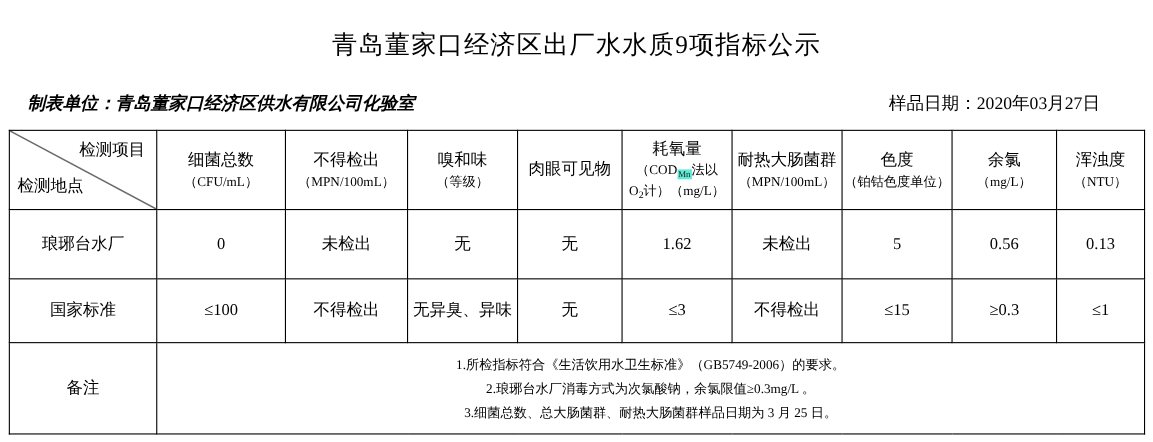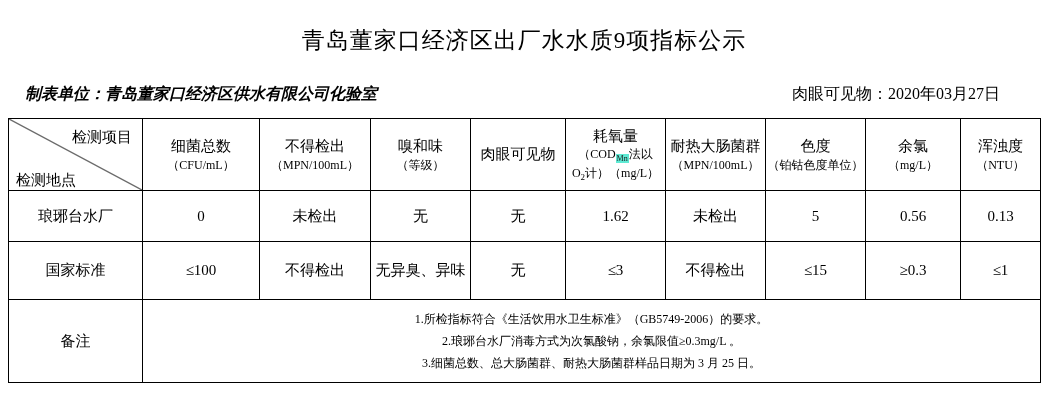--- a/index.html
+++ b/index.html
@@ -38,21 +38,21 @@
     border: 1px solid #000;
     text-align: center;
     vertical-align: middle;
     font-weight: normal;
     padding: 0;
     font-size: 15px;
     line-height: 1.35;
     overflow: hidden;
   }
   tr.hdr { height: 72px; }
-  tr.r1 { height: 51px; }
+  tr.r1 { height: 63px; }
   tr.r2 { height: 58px; }
   tr.rem { height: 83px; }
   .col-name { font-size: 15px; }
   .col-unit { font-size: 12px; }
   .col-unit-small { font-size: 12px; }
   .cod-sub {
     font-size: 8px;
     vertical-align: sub;
     background: #5eead4;
     color: #1a1a1a;
@@ -63,21 +63,21 @@
     vertical-align: sub;
   }
   
   th.corner { position: relative; padding: 0; }
   .corner-svg { position: absolute; left: 0; top: 0; width: 100%; height: 100%; }
   .corner-top {
     position: absolute; top: 8px; right: 10px;
     font-size: 15px;
   }
   .corner-bottom {
-    position: absolute; bottom: 0; left: 7px;
+    position: absolute; bottom: 10px; left: 7px;
     font-size: 15px;
     margin-top: 26px;
   }
   td.remark-content {
     text-align: left;
     vertical-align: middle;
     padding: 4px 4px 4px 3px;
   }
   .remark-line {
     font-size: 12px;
@@ -87,21 +87,21 @@
 </style>
 </head>
 <body>
 
 <div>
 
   <h1 class="page-title">青岛董家口经济区出厂水水质9项指标公示</h1>
 
   <div class="meta-row">
     <span class="meta-prepared">制表单位：青岛董家口经济区供水有限公司化验室</span>
-    <span class="meta-date">肉眼可见物：2020年03月27日</span>
+    <span class="meta-date">样品日期：2020年03月27日</span>
   </div>
 
   <table class="wq">
     <colgroup>
       <col style="width:134px">
         <col style="width:117px">
         <col style="width:111px">
       <col style="width:100px">
         <col style="width:95px">
         <col style="width:100px">

